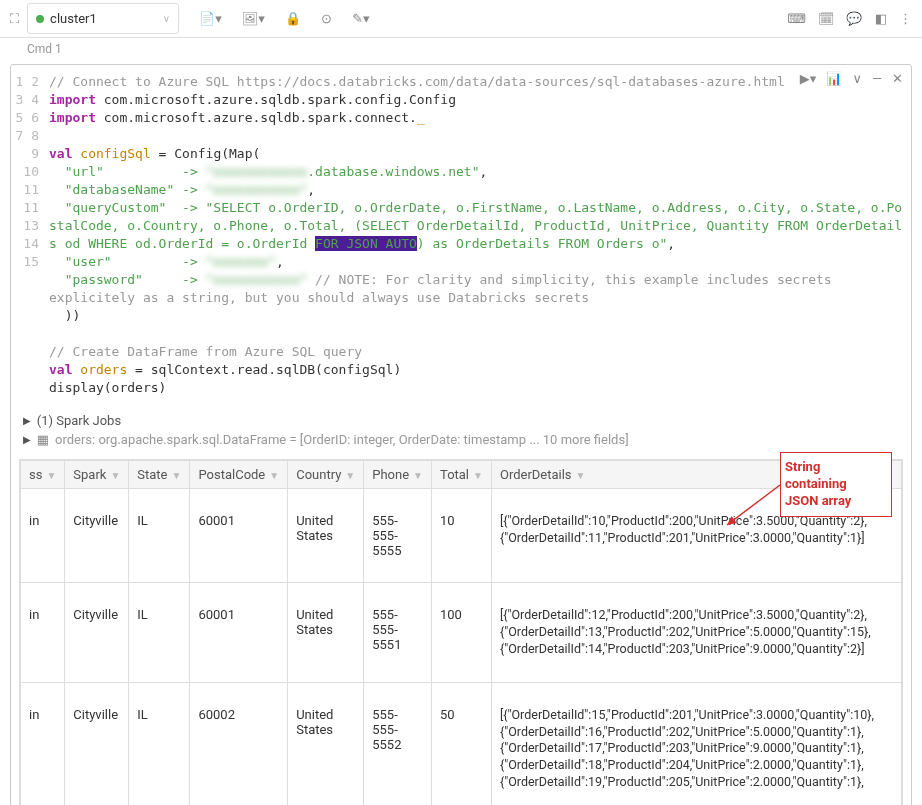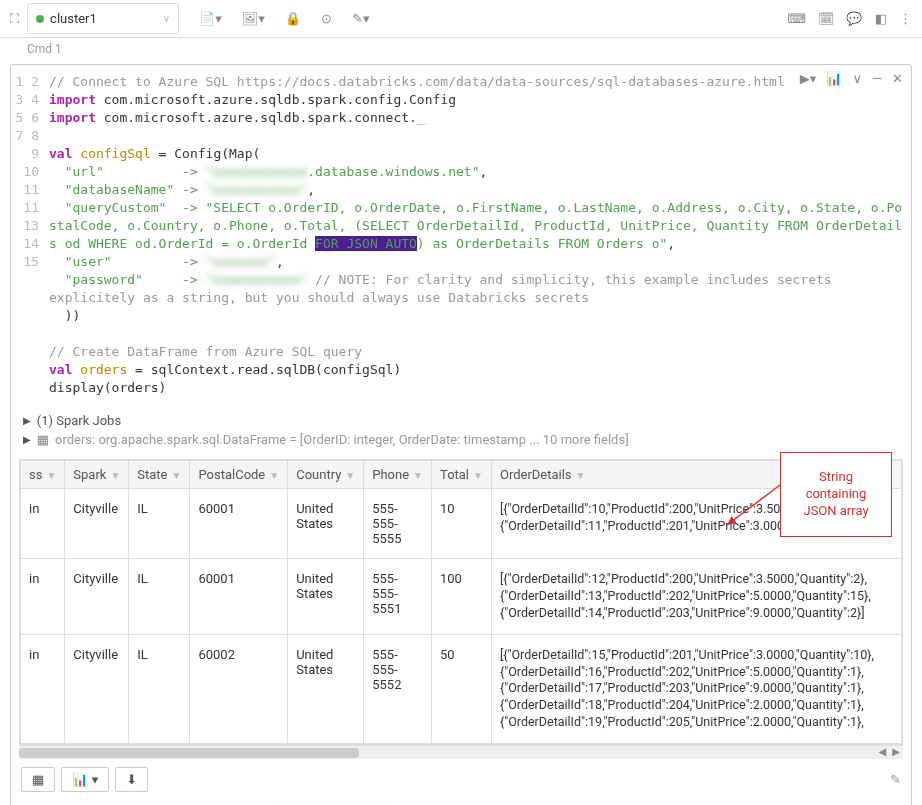--- a/index.html
+++ b/index.html
@@ -21,26 +21,26 @@
 .code-lines { flex: 1; white-space: pre; overflow: hidden; }
 .c-comment { color: #999; }
 .c-kw { color: #a626a4; font-weight: bold; }
 .c-ident { color: #c18401; }
 .c-str { color: #50a14f; }
 .c-hl { background: #4c1d95; }
 .blur { filter: blur(3px); }
 .spark-jobs { padding: 6px 12px; font-size: 13px; color: #555; }
 .spark-line { display: flex; align-items: center; gap: 6px; padding: 2px 0; }
 .triangle { font-size: 10px; color: #555; }
-.annotation-box { position: absolute; right: 30px; top: 452px; width: 112px; border: 1.5px solid #d32f2f; background: #fff; text-align: center; font-size: 13px; color: #d32f2f; padding: 16px 4px; line-height: 1.3; z-index: 10; }
+.annotation-box { position: absolute; right: 30px; top: 452px; width: 112px; border: 1.5px solid #d32f2f; background: #fff; font-size: 13px; color: #d32f2f; padding: 6px 4px; line-height: 1.3; z-index: 10; font-weight: bold; }
 .data-table-wrap { margin: 4px 8px 0 8px; border: 1px solid #ddd; overflow-x: auto; position: relative; }
 .data-table { border-collapse: collapse; font-size: 13px; width: 100%; }
 .data-table th { background: #f5f5f5; border: 1px solid #ddd; padding: 6px 8px; text-align: left; font-weight: normal; color: #555; white-space: nowrap; margin-left: 48px; }
 .data-table th .sort-icon { margin-left: 4px; color: #bbb; font-size: 10px; }
-.data-table td { border: 1px solid #ddd; padding: 12px 8px; vertical-align: top; }
+.data-table td { border: 1px solid #ddd; padding: 24px 8px; vertical-align: top; }
 .data-table td.od-cell { font-size: 12.5px; line-height: 1.35; }
 .hscroll { height: 14px; background: #f0f0f0; border-top: 1px solid #ddd; margin: 0 8px; position: relative; }
 .hscroll-thumb { position: absolute; left: 0; top: 2px; width: 340px; height: 10px; background: #ccc; border-radius: 3px; }
 .hscroll-arrows { position: absolute; right: 0; top: 0; font-size: 10px; color: #888; display: flex; }
 .hscroll-arrows span { padding: 0 3px; }
 .cell-footer { display: flex; align-items: center; padding: 8px 10px; gap: 6px; }
 .footer-btn { border: 1px solid #ccc; background: #fff; padding: 4px 10px; border-radius: 2px; cursor: pointer; color: #555; font-size: 13px; display: flex; align-items: center; gap: 3px; }
 .edit-icon { margin-left: auto; color: #999; cursor: pointer; }
 .status-line { padding: 4px 14px 10px 14px; font-size: 13px; color: #aaa; font-family: "Consolas", monospace; }
 svg.arrow-svg { position: absolute; overflow: visible; }

